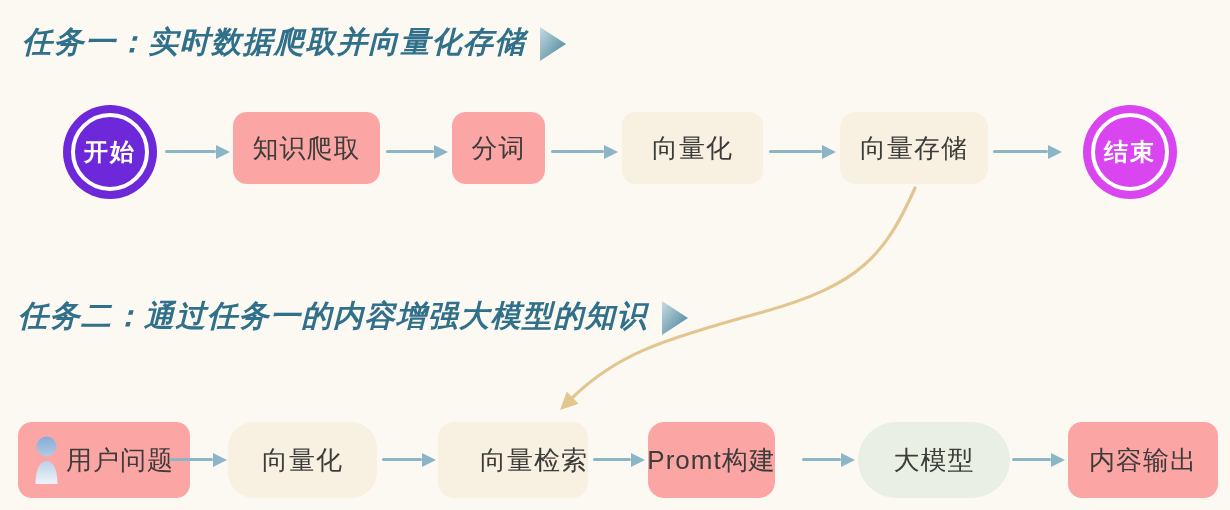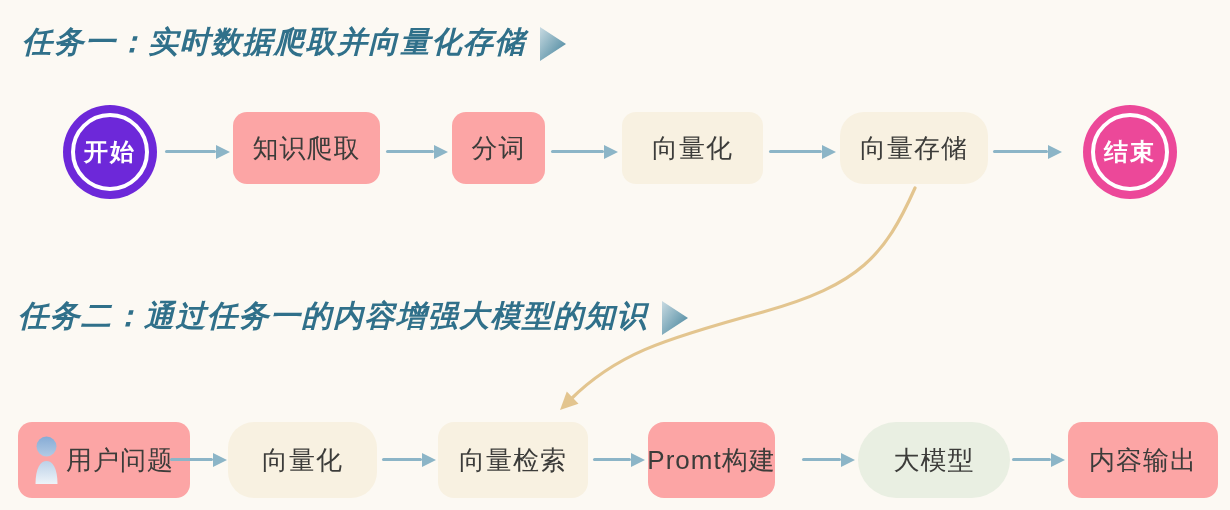--- a/index.html
+++ b/index.html
@@ -32,21 +32,21 @@
   .circle{
     position:absolute;width:94px;height:94px;border-radius:50%;
     display:flex;align-items:center;justify-content:center;
   }
   .circle-inner{
     width:70px;height:70px;border:4px solid #ffffff;border-radius:50%;
     display:flex;align-items:center;justify-content:center;
     color:#ffffff;font-size:24px;font-weight:700;letter-spacing:2px;white-space:nowrap;
   }
   .start, .start .circle-inner{background:#6d28d9;}
-  .end,   .end   .circle-inner{background:#ec4899;}
+  .end,   .end   .circle-inner{background:#d946ef;}
 
   
   .arrow{
     position:absolute;height:3px;background:#8cb5c7;border-radius:2px;
   }
   .arrow::after{
     content:"";position:absolute;left:100%;top:50%;transform:translateY(-50%);
     border-left:14px solid #8cb5c7;border-top:7px solid transparent;border-bottom:7px solid transparent;
   }
 
@@ -94,21 +94,21 @@
   </div>
 
   <div class="arrow" style="left:551px;top:150px;width:53px;"></div>
 
   <div class="node c-cream" style="left:622px;top:112px;width:141px;height:72px;border-radius:14px;">
     <span>向量化</span>
   </div>
 
   <div class="arrow" style="left:769px;top:150px;width:53px;"></div>
 
-  <div class="node c-cream" style="left:840px;top:112px;width:148px;height:72px;border-radius:24px;">
+  <div class="node c-cream" style="left:840px;top:112px;width:148px;height:72px;border-radius:16px;">
     <span>向量存储</span>
   </div>
 
   <div class="arrow" style="left:993px;top:150px;width:55px;"></div>
 
   <div class="circle end" style="left:1083px;top:105px;">
     <div class="circle-inner">
       <span>结束</span>
     </div>
   </div>
@@ -141,21 +141,21 @@
   </div>
 
   <div class="arrow" style="left:170px;top:458px;width:43px;"></div>
 
   <div class="node c-cream" style="left:228px;top:422px;width:149px;height:76px;border-radius:26px;">
     <span>向量化</span>
   </div>
 
   <div class="arrow" style="left:382px;top:458px;width:40px;"></div>
 
-  <div class="node c-cream" style="left:438px;top:422px;width:150px;height:76px;border-radius:16px;">
+  <div class="node c-cream" style="left:438px;top:422px;width:150px;height:76px;border-radius:16px;justify-content:flex-end;">
     <span>向量检索</span>
   </div>
 
   <div class="arrow" style="left:593px;top:458px;width:38px;"></div>
 
   <div class="node c-blue" style="left:648px;top:422px;width:127px;height:76px;border-radius:16px;">
     <span>Promt构建</span>
   </div>
 
   <div class="arrow" style="left:802px;top:458px;width:39px;"></div>

